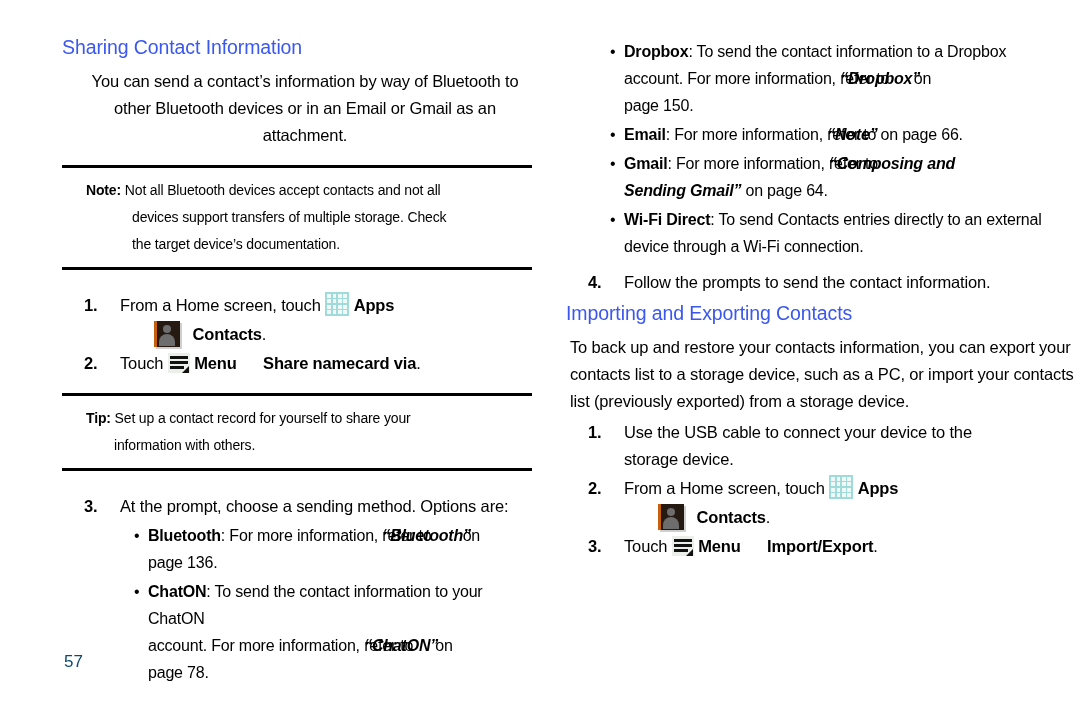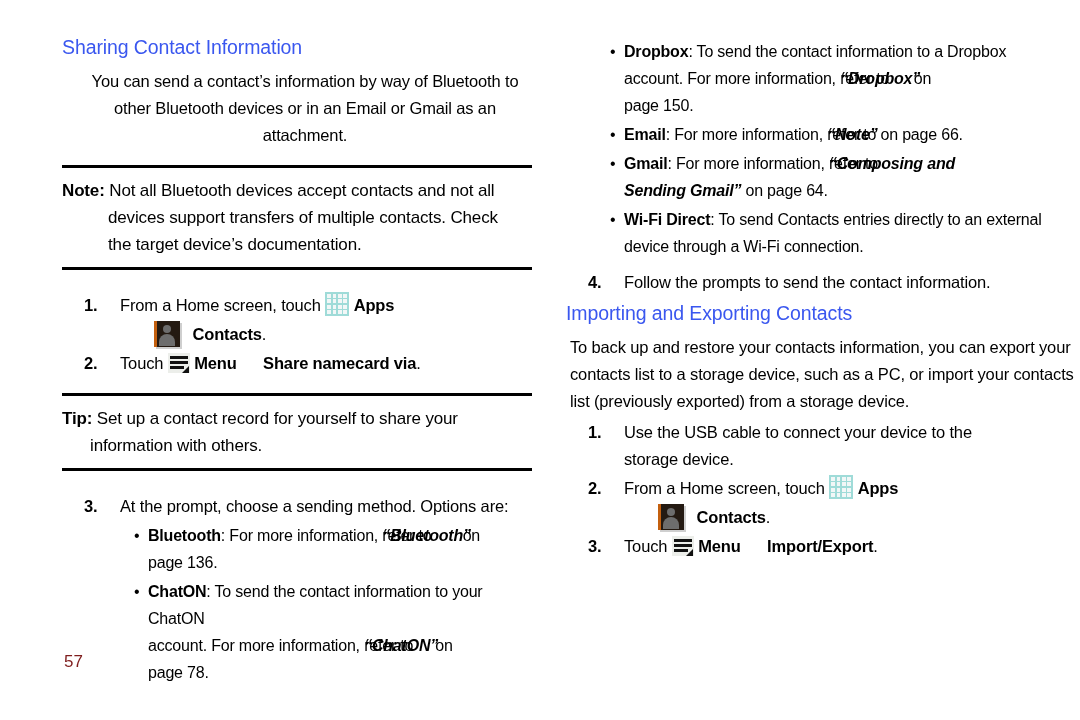--- a/index.html
+++ b/index.html
@@ -46,23 +46,24 @@
 
   hr.rule {
     border: none;
     border-top: 3px solid #000;
     margin: 0;
     height: 0;
   }
 
   
   .callout {
-    font-size: 17px;
+    font-size: 14px;
     line-height: 27px;
     letter-spacing: -0.15px;
+    margin-left: 24px;
   }
   .callout .lbl { font-weight: bold; }
   .callout p {
     margin: 0;
     padding-left: 46px;
     text-indent: -46px;
   }
   .callout p.cont {
     padding-left: 46px;
     text-indent: 0;
@@ -200,21 +201,21 @@
     width: 0; height: 0;
     border-left: 7px solid transparent;
     border-bottom: 7px solid #111;
   }
 
   .folio {
     position: absolute;
     left: 64px;
     top: 652px;
     font-size: 17px;
-    color: #7f1d1d;
+    color: #0c4a6e;
   }
 
   .gap-s { height: 9px; }
   .gap-m { height: 16px; }
   .gap-l { height: 22px; }
 </style>
 </head>
 <body>
 
 <div class="page">
@@ -226,21 +227,21 @@
     <div class="gap-s"></div>
 
     <div class="body-text indent-1">You can send a contact’s information by way of Bluetooth to other Bluetooth devices or in an Email or Gmail as an attachment.</div>
 
     <div class="gap-m"></div>
     <hr class="rule">
     <div class="gap-s"></div>
 
     <div class="callout">
       <p><span class="lbl">Note:</span> <span>Not all Bluetooth devices accept contacts and not all</span></p>
-      <p class="cont">devices support transfers of multiple contacts. Check</p>
+      <p class="cont">devices support transfers of multiple storage. Check</p>
       <p class="cont">the target device’s documentation.</p>
     </div>
 
     <div class="gap-s"></div>
     <hr class="rule">
     <div class="gap-l"></div>
 
     <div class="step">
       <span class="num">1.</span>
       <span>From a Home screen, touch</span>

